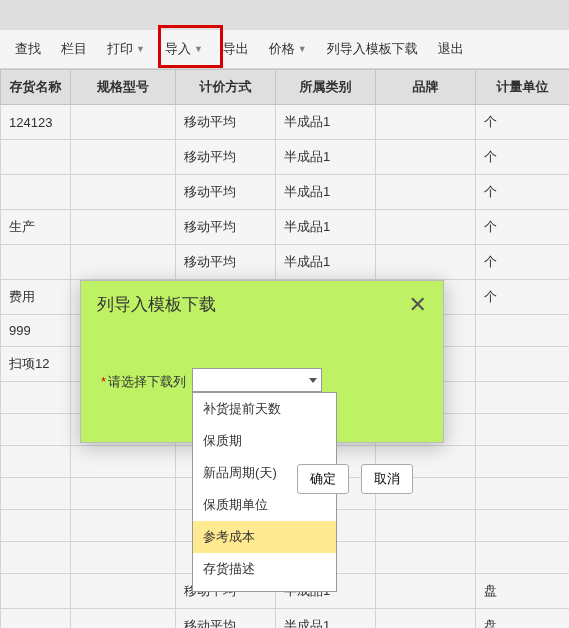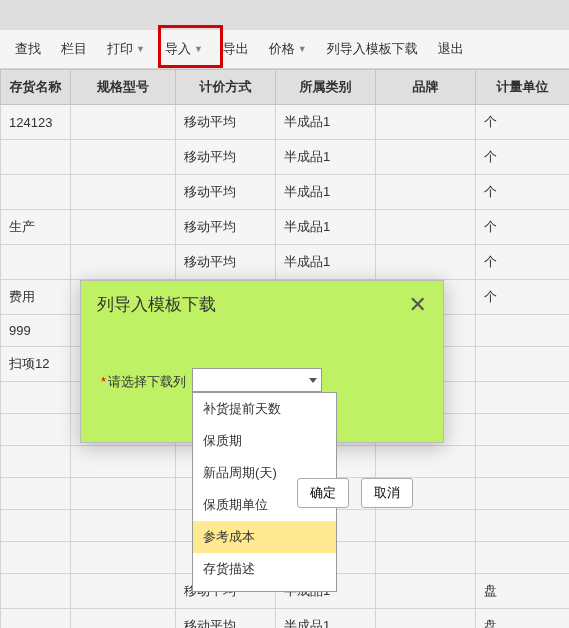--- a/index.html
+++ b/index.html
@@ -21,21 +21,21 @@
 .field-label .req { color: #d00; margin-right: 2px; }
 .select-wrap { position: relative; margin-left: 6px; border-radius: 6px; }
 .select-box { width: 130px; height: 24px; border: 1px solid #999; background: #fff; position: relative; }
 .select-box::after { content: ""; position: absolute; right: 4px; top: 9px; border-left: 4px solid transparent; border-right: 4px solid transparent; border-top: 5px solid #555; }
 .dropdown { position: absolute; top: 24px; left: 0; width: 145px; border: 1px solid #999; background: #fff; max-height: 200px; overflow-y: scroll; }
 .dropdown-item { padding: 7px 10px; cursor: pointer; font-size: 13px; }
 .dropdown-item.hl { background: #ffea91; }
 .dropdown::-webkit-scrollbar { width: 16px; }
 .dropdown::-webkit-scrollbar-track { background: #eee; }
 .dropdown::-webkit-scrollbar-thumb { background: #bbb; border: 2px solid #eee; }
-.modal-buttons { position: absolute; right: 30px; top: 150px; display: flex; gap: 12px; margin-left: 35px; }
+.modal-buttons { position: absolute; right: 30px; top: 136px; display: flex; gap: 12px; margin-left: 35px; }
 .btn { border: 1px solid #aaa; background: #fff; padding: 5px 12px; border-radius: 3px; cursor: pointer; font-size: 13px; font-family: inherit; }
 </style>
 </head>
 <body>
 
 <div class="topbar"></div>
 
 <div class="toolbar">
   <div class="red-box"></div>
   <span class="toolbar-item">查找</span>

